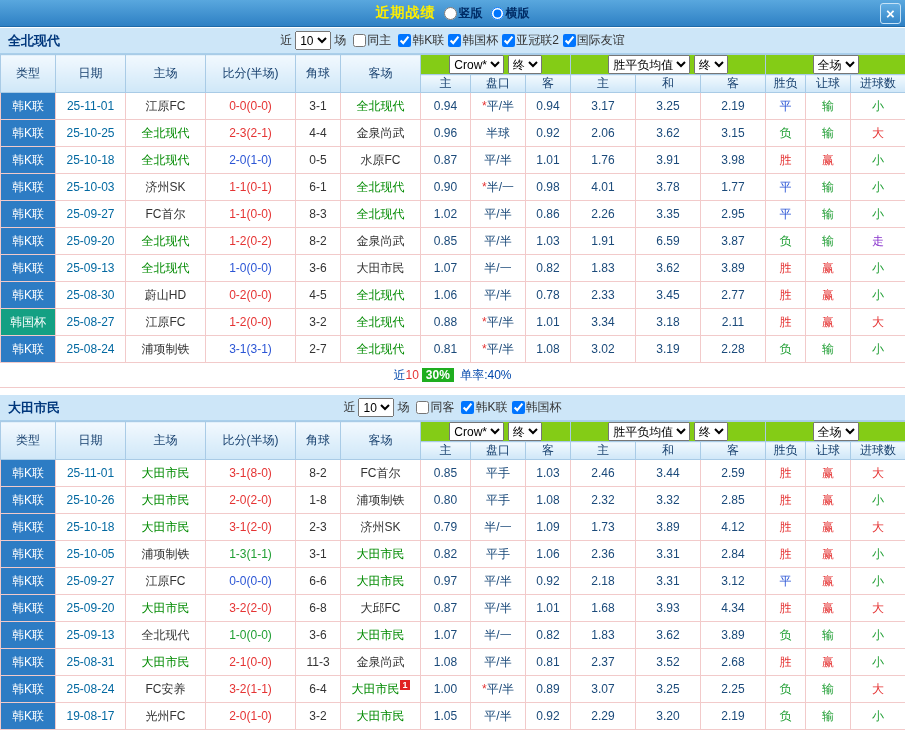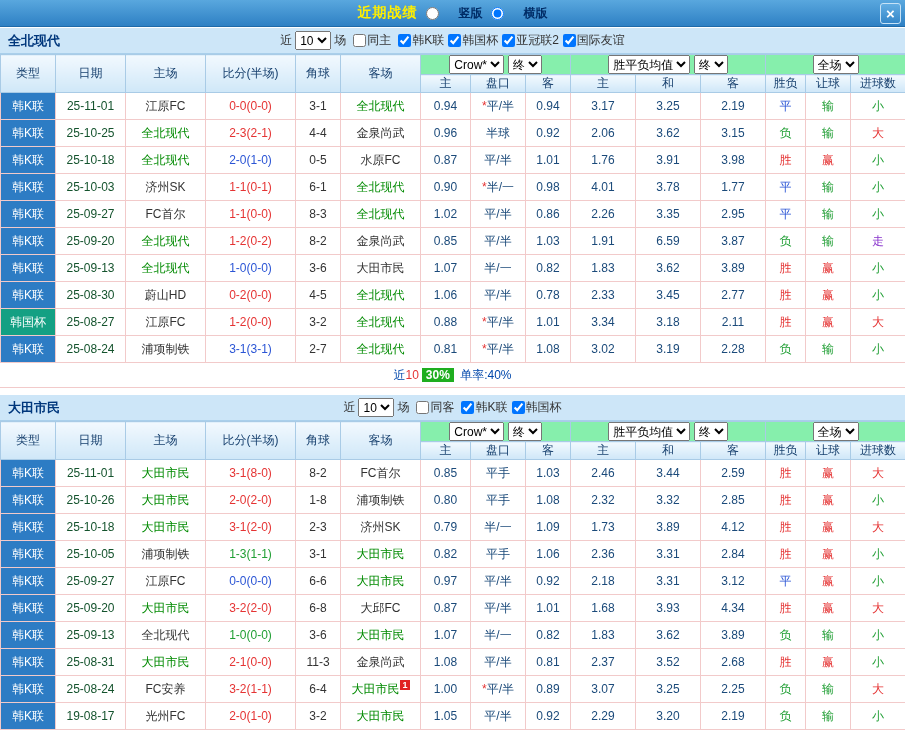--- a/index.html
+++ b/index.html
@@ -9,21 +9,21 @@
     font-family:"Liberation Sans","DejaVu Sans",sans-serif; font-size:12px; color:#333;
   }
   
   .topbar {
     position:relative; height:27px;
     background:linear-gradient(#59a7de,#2e80c4);
     border-bottom:1px solid #1f6aa8;
     display:flex; align-items:center; justify-content:center; gap:8px;
   }
   .main-title { color:#ffef00; font-weight:bold; font-size:14px; letter-spacing:1px; }
-  .radio { display:inline-flex; align-items:center; gap:20px; color:#002c66; font-weight:bold; font-size:12px; cursor:pointer; }
+  .radio { display:inline-flex; align-items:center; gap:2px; color:#002c66; font-weight:bold; font-size:12px; cursor:pointer; }
   .radio input { margin:0; width:13px; height:13px; }
   .close-btn {
     position:absolute; right:4px; top:3px; width:21px; height:21px;
     background:linear-gradient(#63aee3,#3587c9); border:1px solid #c6e2f6; border-radius:3px;
     color:#fff; font-weight:bold; font-size:15px; line-height:19px; text-align:center; cursor:pointer;
   }
   
   .team-strip {
     position:relative; height:27px; background:#cde6f8;
     border-top:1px solid #fff; border-bottom:1px solid #a9cfeb;
@@ -34,25 +34,25 @@
   .filters select, thead select { font-size:12px; height:19px; vertical-align:middle; }
   .chk { display:inline-flex; align-items:center; gap:1px; margin-left:4px; cursor:pointer; }
   .chk input { margin:0; width:13px; height:13px; }
   .checkgroup { display:inline-flex; align-items:center; }
   
   table.grid { width:905px; border-collapse:collapse; table-layout:fixed; text-align:center; font-size:12px; }
   thead th { border:1px solid #a9cbe6; font-weight:normal; color:#17406e; padding:0; }
   .hrow-a th { height:20px; }
   .hrow-b th { height:17px; }
   th.span2, .hrow-b th { background:linear-gradient(#f2f9fe,#cfe7f8); }
-  th.sel-cell { background:#86efac; }
+  th.sel-cell { background:#84cc16; }
   tbody td { border:1px solid #f2caca; height:27px; padding:0 1px; overflow:hidden; white-space:nowrap; }
   td.league { background:#2d7cc4; color:#fff; }
   td.league.cup { background:#14a083; }
-  td.date { color:#14532d; }
+  td.date { color:#0369a1; }
   td.team { color:#333; }
   td.team.focal { color:#008a00; }
   td.odds { color:#1b4a7a; }
   .c-red { color:#e53333; }
   .c-green { color:#1f9e33; }
   .c-blue { color:#2b55d5; }
   .c-purple { color:#8833cc; }
   .star { color:#e53333; }
   sup.badge { background:#e02222; color:#fff; font-size:9px; line-height:11px; padding:0 2px; margin-left:1px; font-weight:bold; }
   

